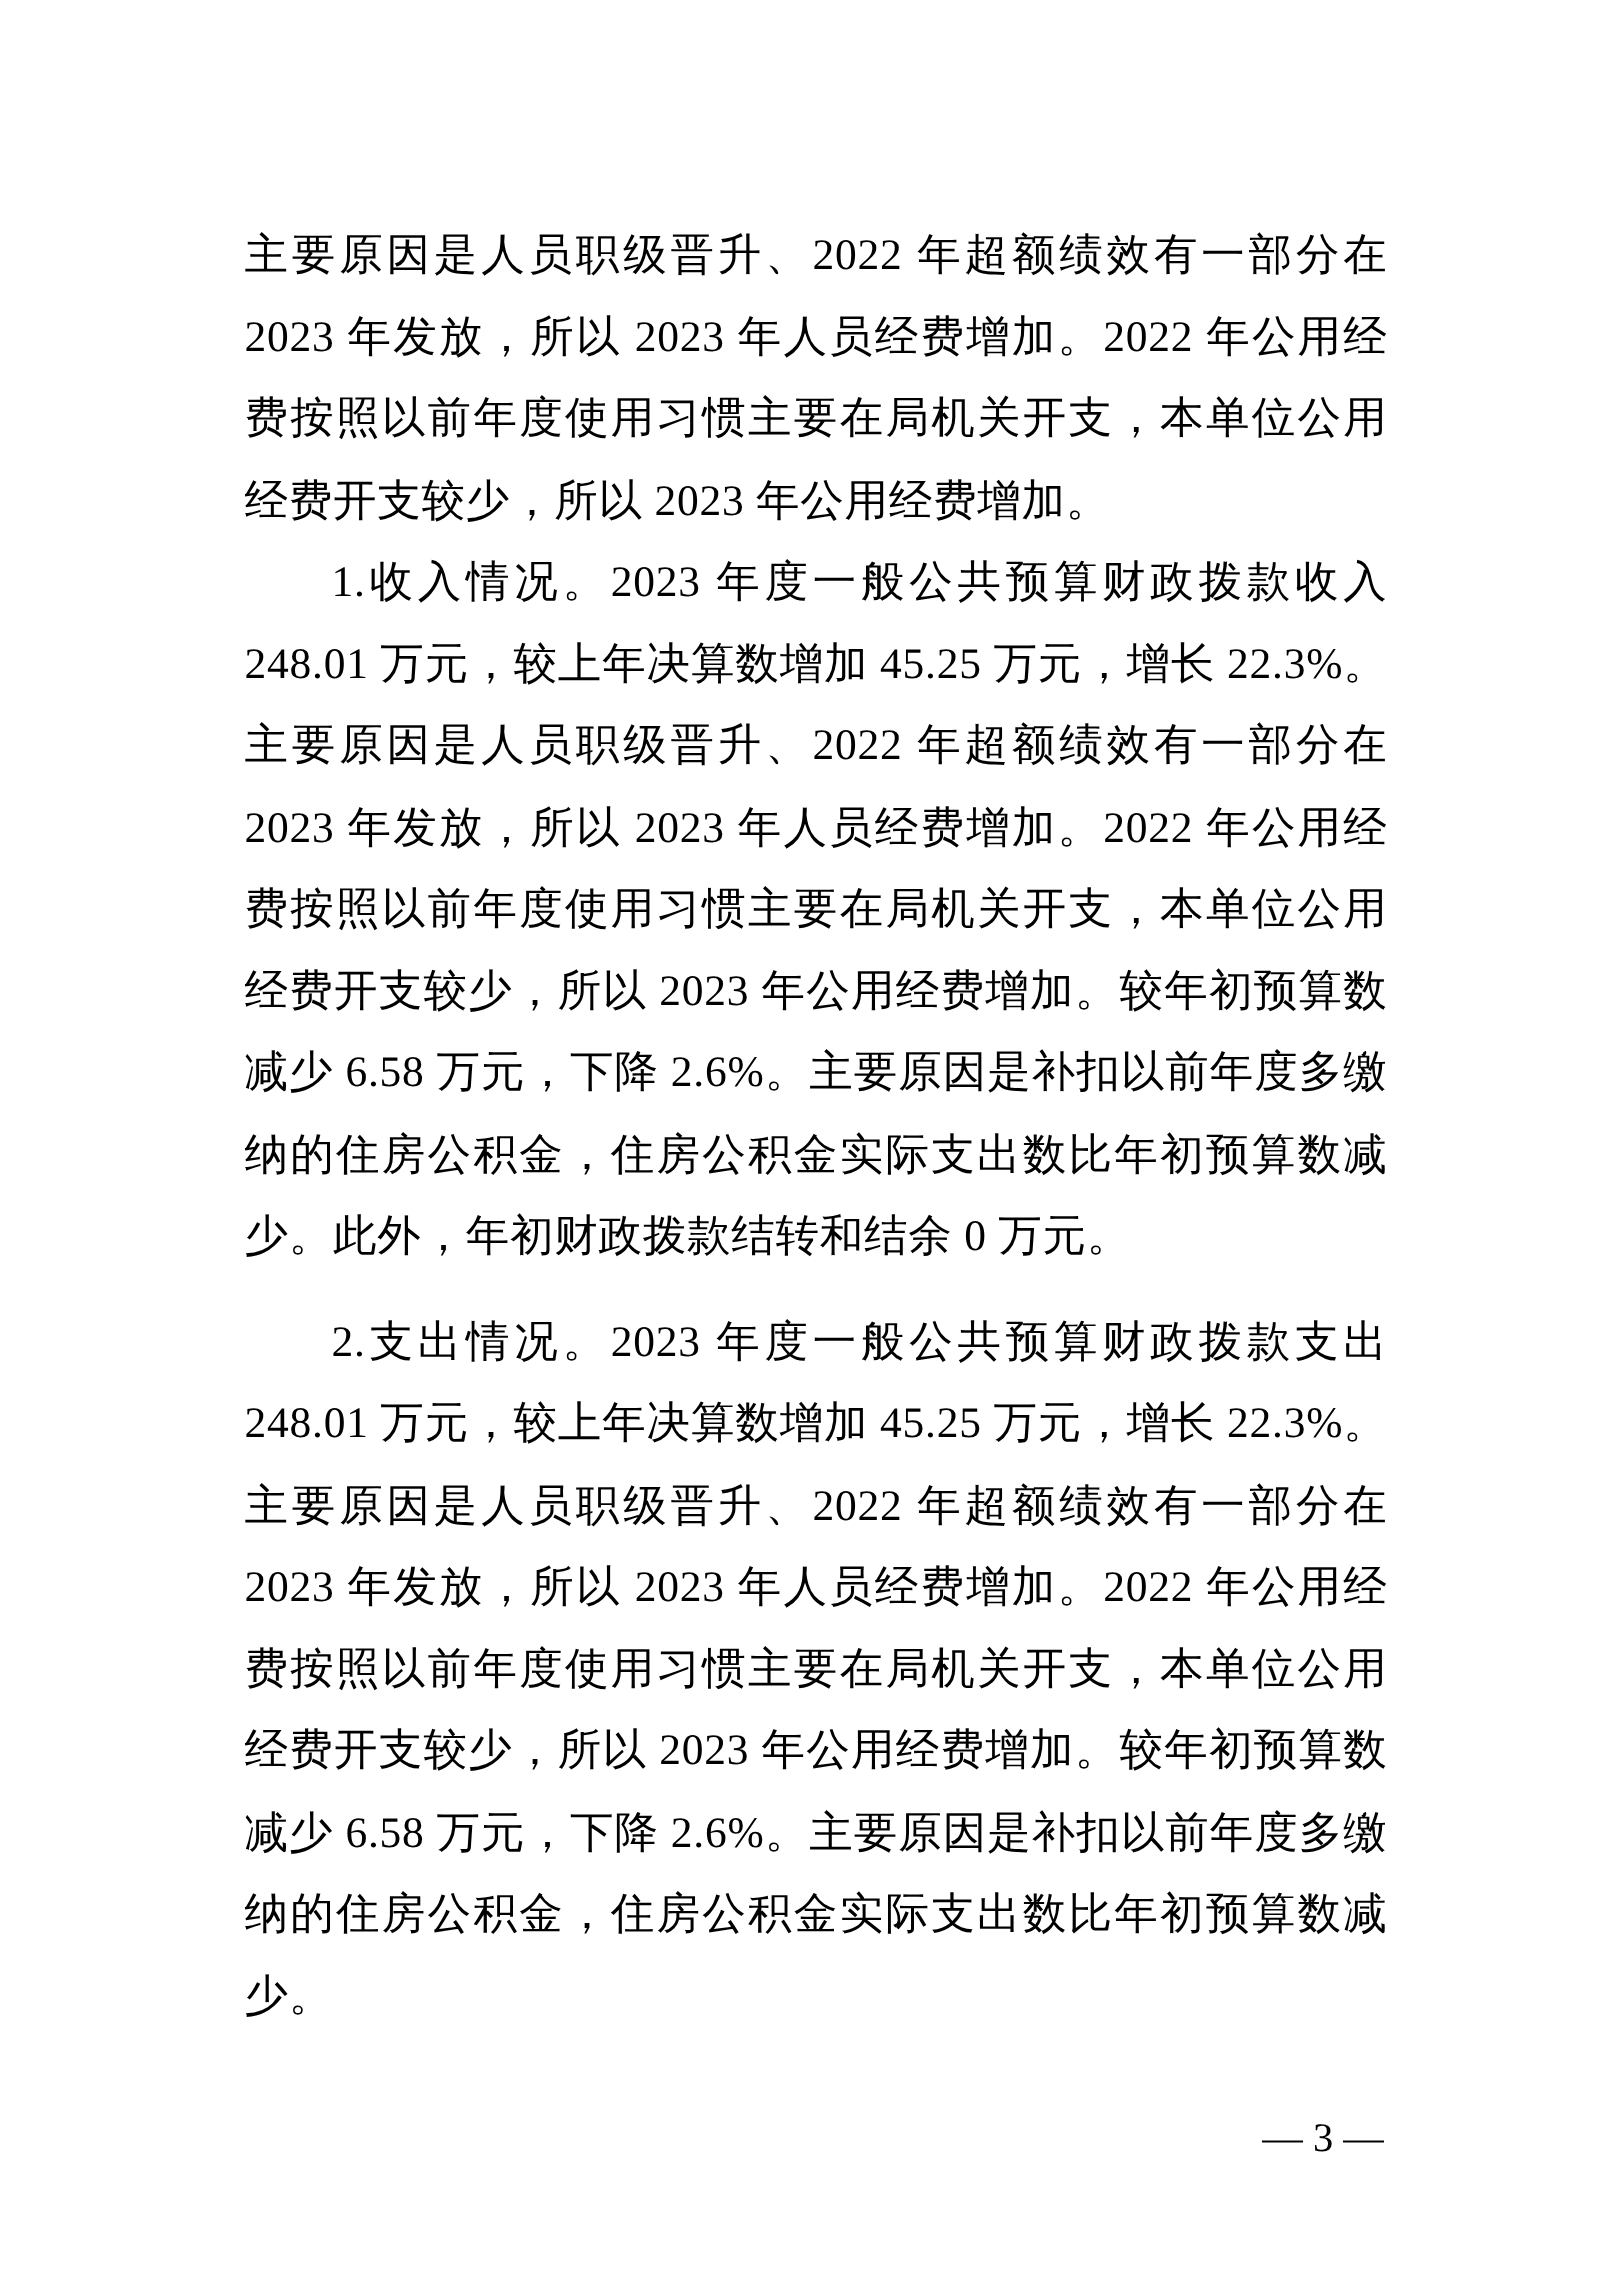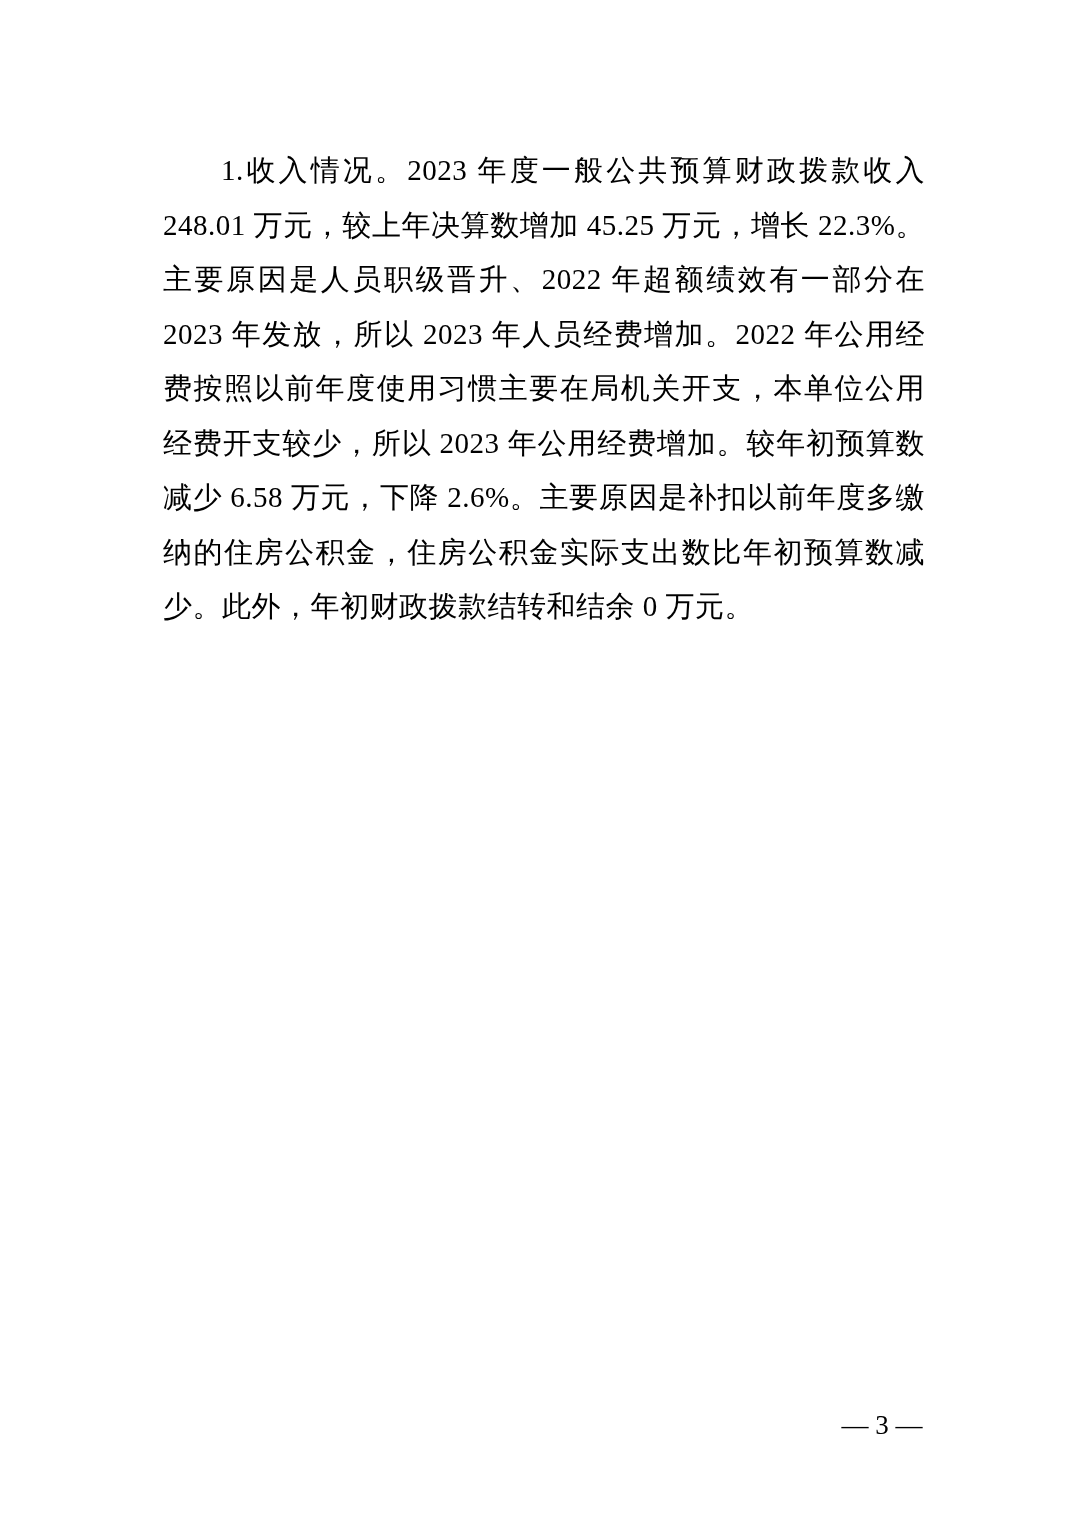--- a/index.html
+++ b/index.html
@@ -55,22 +55,24 @@
     white-space: nowrap;
   }
 </style>
 </head>
 <body>
 
 <div class="page">
 
   <div class="text-block">
 
+    <p>主要原因是人员职级晋升、2022 年超额绩效有一部分在 2023 年发放，所以 2023 年人员经费增加。2022 年公用经费按照以前年度使用习惯主要在局机关开支，本单位公用经费开支较少，所以 2023 年公用经费增加。</p>
 
 
     <p class="indent">1.收入情况。2023 年度一般公共预算财政拨款收入 248.01 万元，较上年决算数增加 45.25 万元，增长 22.3%。主要原因是人员职级晋升、2022 年超额绩效有一部分在 2023 年发放，所以 2023 年人员经费增加。2022 年公用经费按照以前年度使用习惯主要在局机关开支，本单位公用经费开支较少，所以 2023 年公用经费增加。较年初预算数减少 6.58 万元，下降 2.6%。主要原因是补扣以前年度多缴纳的住房公积金，住房公积金实际支出数比年初预算数减少。此外，年初财政拨款结转和结余 0 万元。</p>
 
+    <p class="indent para-gap">2.支出情况。2023 年度一般公共预算财政拨款支出 248.01 万元，较上年决算数增加 45.25 万元，增长 22.3%。主要原因是人员职级晋升、2022 年超额绩效有一部分在 2023 年发放，所以 2023 年人员经费增加。2022 年公用经费按照以前年度使用习惯主要在局机关开支，本单位公用经费开支较少，所以 2023 年公用经费增加。较年初预算数减少 6.58 万元，下降 2.6%。主要原因是补扣以前年度多缴纳的住房公积金，住房公积金实际支出数比年初预算数减少。</p>
 
   </div>
 
   <div class="page-number">— 3 —</div>
 
 </div>
 
 </body></html>

